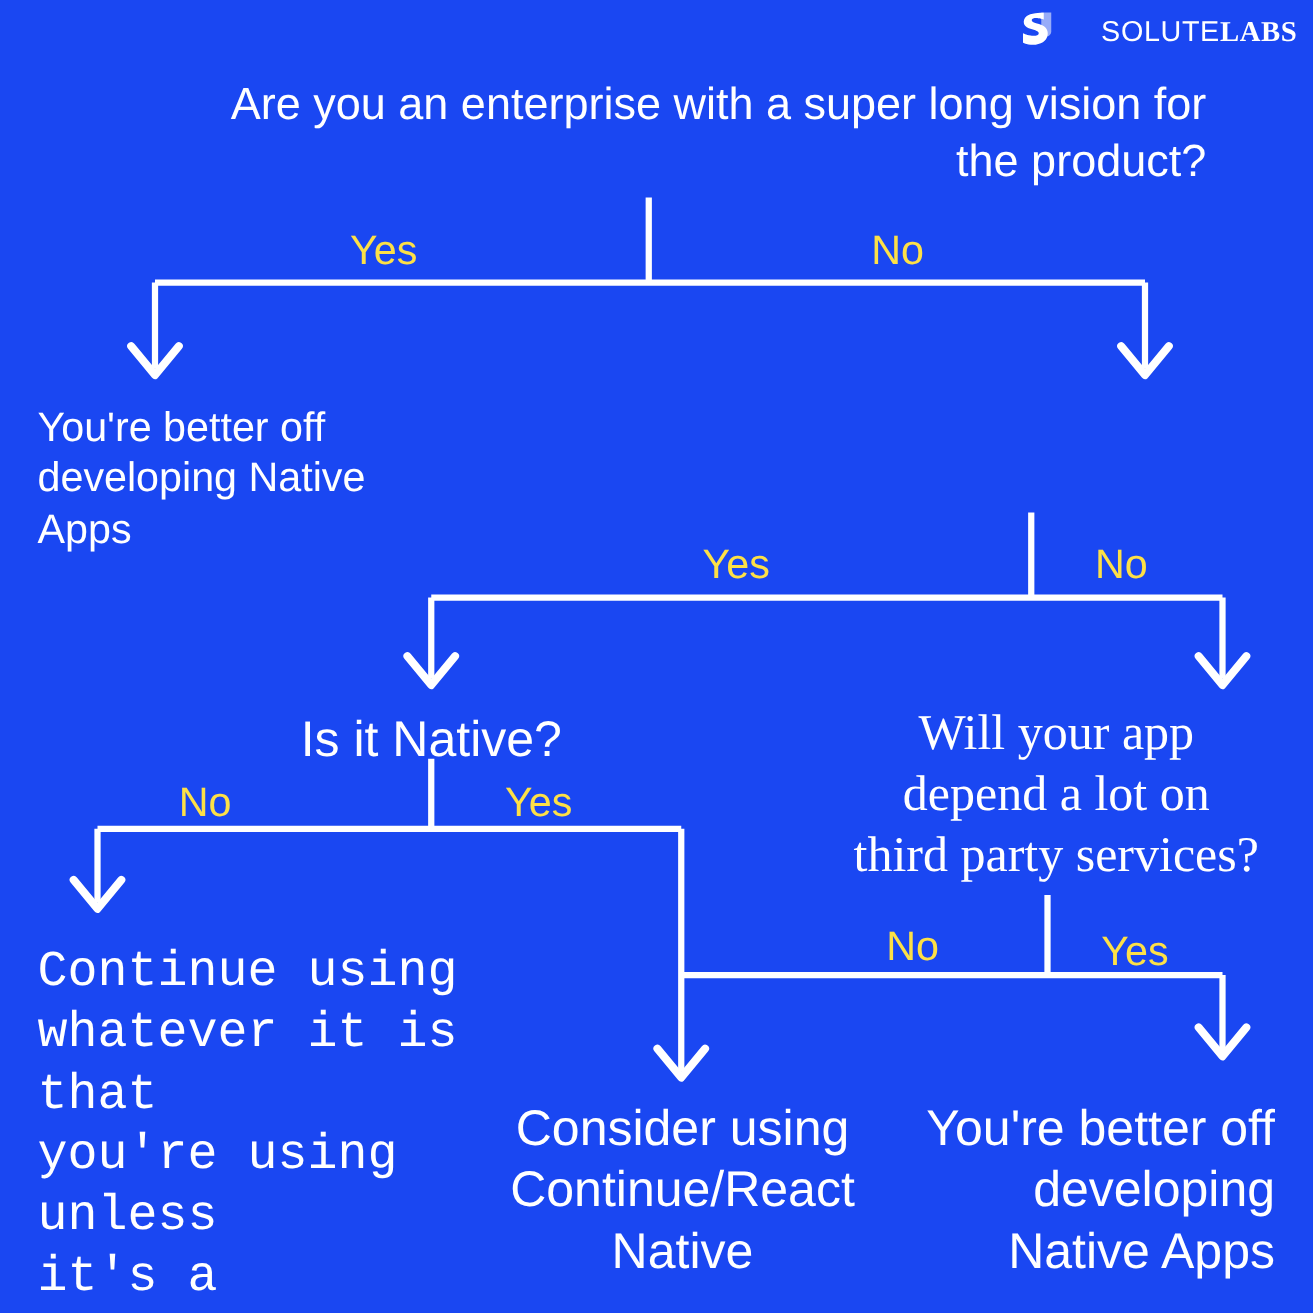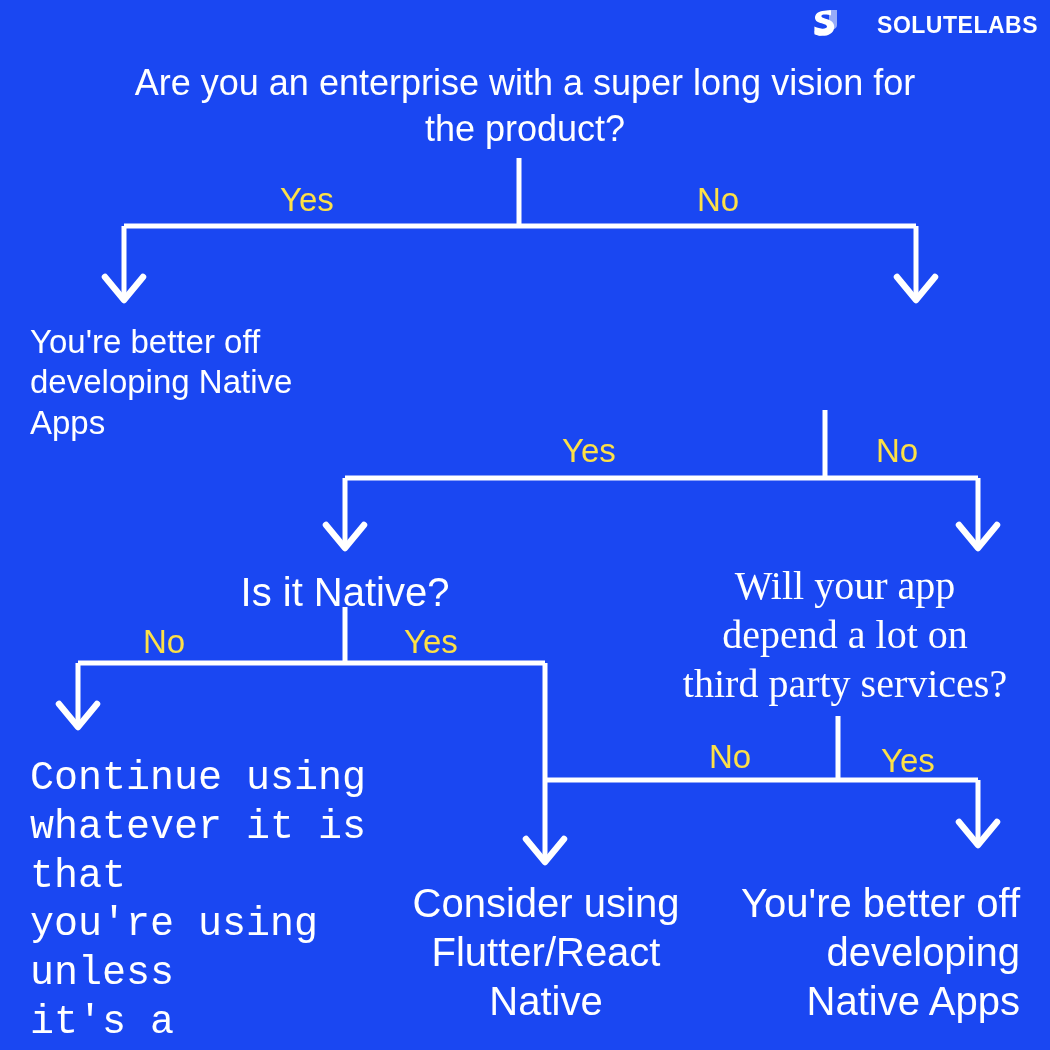--- a/index.html
+++ b/index.html
@@ -30,22 +30,22 @@
     gap: 9px;
   }
   .logo-mark { display: block; }
   .logo-text {
     color: #ffffff;
     font-size: 23px;
     letter-spacing: 0.5px;
     line-height: 1;
     white-space: nowrap;
   }
-  .logo-text .lt-thin { font-weight: 700; margin-left: 28px; }
-  .logo-text .lt-bold { font-weight: 700; }
+  .logo-text .lt-thin { font-weight: 400; margin-left: 28px; }
+  .logo-text .lt-bold { font-weight: 700; font-family: Liberation Serif, serif; }
 
   
   #wires {
     position: absolute;
     left: 0;
     top: 0;
     width: 1050px;
     height: 1050px;
   }
   #wires path, #wires line { stroke: #ffffff; fill: none; }
@@ -125,41 +125,41 @@
 
     <line class="wire" x1="545" y1="663" x2="545" y2="857"></line>
     <path class="head" d="M526 839 L545 862 L564 839"></path>
 
     <line class="wire" x1="838" y1="716" x2="838" y2="780"></line>
     <line class="wire" x1="545" y1="780" x2="978" y2="780"></line>
     <line class="wire" x1="978" y1="780" x2="978" y2="840"></line>
     <path class="head" d="M959 822 L978 845 L997 822"></path>
   </svg>
 
-  <div class="node q-title ta-center" style="left:85px; top:60px; width:880px;">Are you an enterprise with a super long vision for
+  <div class="node q-title ta-center" style="left:85px; top:60px; width:880px;text-align:right;">Are you an enterprise with a super long vision for
 the product?</div>
 
   <div class="node node-lg ta-left" style="left:30px; top:322px; width:340px;">You're better off
 developing Native
 Apps</div>
 
 
   <div class="node node-md ta-center" style="left:195px; top:568px; width:300px;">Is it Native?</div>
 
   <div class="node node-md ta-center" style="left:663px; top:562px; width:364px;font-family:Liberation Serif, serif;">Will your app
 depend a lot on
 third party services?</div>
 
   <div class="node node-md ta-left" style="left:30px; top:755px; width:360px;font-family:Liberation Mono, monospace;">Continue using
 whatever it is that
 you're using unless
 it's a bottleneck</div>
 
   <div class="node node-md ta-center" style="left:400px; top:879px; width:292px;">Consider using
-Flutter/React
+Continue/React
 Native</div>
 
   <div class="node node-md ta-right" style="left:726px; top:879px; width:294px;">You're better off
 developing
 Native Apps</div>
 
   <div class="elabel" style="left:280px; top:183px;">Yes</div>
   <div class="elabel" style="left:697px; top:183px;">No</div>
 
   <div class="elabel" style="left:562px; top:434px;">Yes</div>

